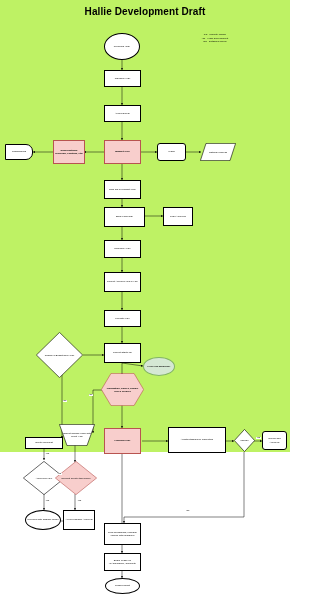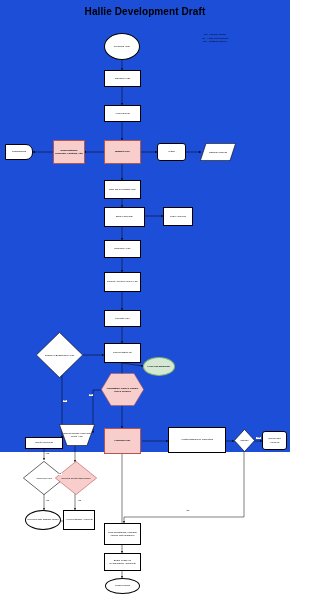--- a/index.html
+++ b/index.html
@@ -6,21 +6,21 @@
   html, body {
     margin: 0; padding: 0;
     width: 290px; height: 600px;
     background: #ffffff;
     font-family: "Liberation Sans", sans-serif;
     overflow: hidden;
   }
   #canvas {
     position: relative;
     width: 290px; height: 452px;
-    background: #1d4ed8;
+    background: #bef264;
   }
   #edges {
     position: absolute; top: 0; left: 0;
     width: 290px; height: 600px;
     pointer-events: none;
   }
   .title {
     position: absolute;
     left: 0; top: 6px;
     width: 290px;

